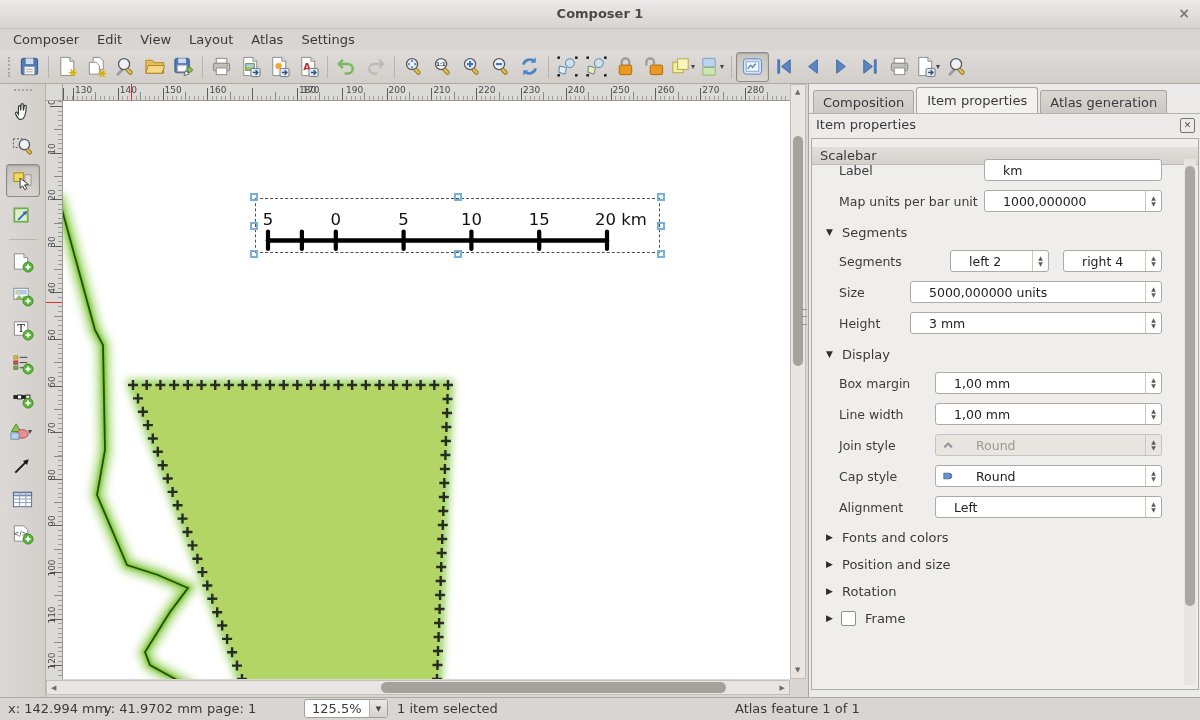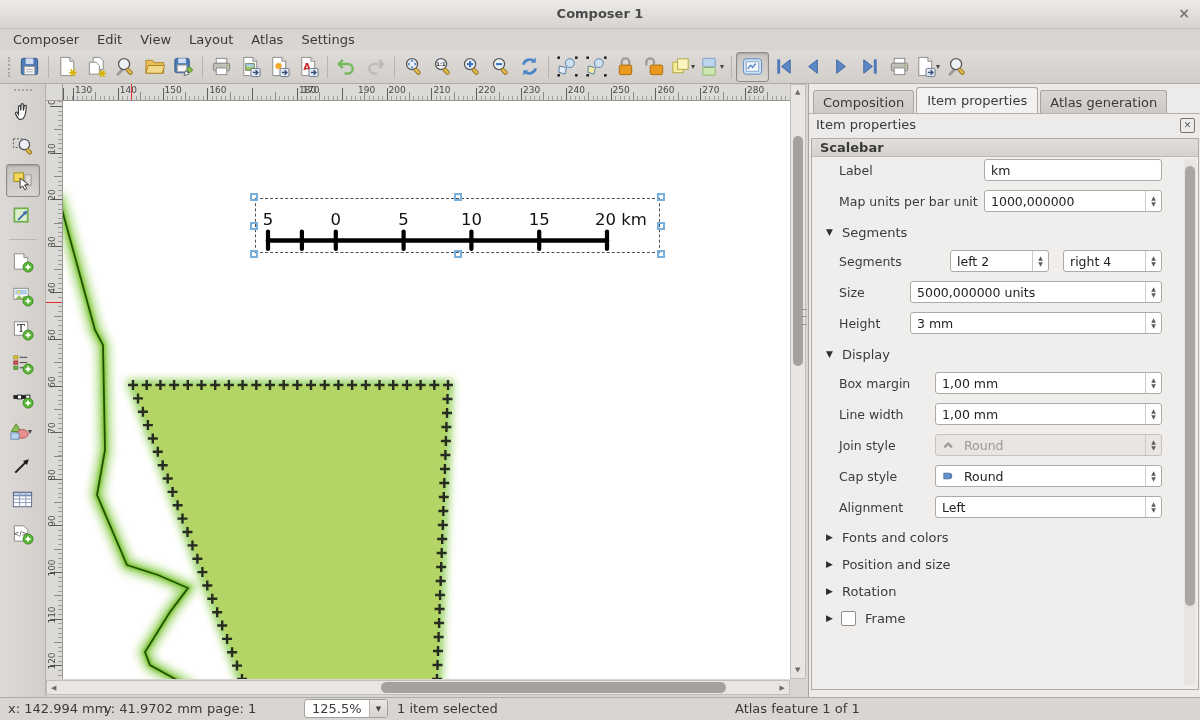--- a/index.html
+++ b/index.html
@@ -73,30 +73,30 @@
   .tabs{position:absolute;left:4px;top:3px;height:26px;display:flex;align-items:flex-end;}
   .tab{padding:4px 9px 3px;margin-right:2px;background:linear-gradient(#dad7d3,#cdc9c5);border:1px solid #aaa69f;
     border-bottom:none;border-radius:3px 3px 0 0;white-space:nowrap;}
   .tab.active{background:#f3f1ef;padding:5px 10px 5px;font-weight:normal;position:relative;z-index:2;}
   .tabline{position:absolute;left:0;right:0;top:29px;height:1px;background:#b5b1ad;}
   .dock-title{position:absolute;left:7px;top:33px;}
   .dock-close{position:absolute;right:5px;top:34px;width:13px;height:13px;border:1px solid #787470;border-radius:2px;
     font-size:9px;line-height:12px;text-align:center;color:#555;}
   .groupbox{position:absolute;left:2px;top:54px;width:388px;bottom:8px;background:#f0eeec;border:1px solid #b0aca7;box-sizing:border-box;}
   .group-header{height:18px;background:linear-gradient(#e2dfdb,#d5d1cd);border-bottom:1px solid #bdb9b4;
-    font-weight:bold;padding:1px 0 0 8px;box-sizing:border-box;}
+    font-weight:normal;padding:1px 0 0 8px;box-sizing:border-box;margin-top:8px;}
   .form{position:absolute;left:0;right:16px;top:19px;bottom:2px;overflow:hidden;padding-top:1px;}
   .frow{display:flex;align-items:center;height:22px;margin:0 20px 9px 27px;}
   .flabel{font-size:12.5px;color:#3c3c3c;white-space:nowrap;flex:0 0 auto;}
   .w-top .flabel{width:145px;}
   .w-seg .flabel{width:71px;}
   .w-disp .flabel{width:96px;}
   .control{flex:1 1 auto;height:22px;background:#fff;border:1px solid #aeaaa5;border-radius:3px;
     display:flex;align-items:center;box-sizing:border-box;min-width:0;}
-  .control .val{flex:1;padding-left:6px;white-space:nowrap;overflow:hidden;font-size:12.5px;color:#222;}
+  .control .val{flex:1;padding-left:6px;white-space:nowrap;overflow:hidden;font-size:12.5px;color:#222;margin-left:12px;}
   .control .cicon{width:18px;height:14px;margin-left:4px;flex:0 0 auto;}
   .control .cicon svg{width:18px;height:14px;}
   .spin{width:15px;align-self:stretch;border-left:1px solid #ccc8c3;display:flex;flex-direction:column;
     align-items:center;justify-content:center;color:#5a5a5a;font-size:6px;line-height:6px;flex:0 0 auto;}
   .control.disabled{background:#e9e6e2;border-color:#c6c2bc;}
   .control.disabled .val{color:#9b9792;}
   .spin2wrap{flex:1;display:flex;gap:14px;min-width:0;padding-left:40px;}
   .spin2wrap .control{flex:1;}
   .sect{display:flex;align-items:center;height:16px;margin:12px 0 10px 14px;}
   .sect .arrow{width:14px;font-size:9px;color:#2e2e2e;}
@@ -512,21 +512,21 @@
 
     <div class="canvas">
       <div class="corner"></div>
       <div class="hruler" id="hruler">
           <span class="hr-label" style="left: 12px;">130</span>
           <span class="hr-label" style="left: 56.8px;">140</span>
           <span class="hr-label" style="left: 101.6px;">150</span>
           <span class="hr-label" style="left: 146.4px;">160</span>
           <span class="hr-label" style="left: 191.2px; padding-left: 48px;">170</span>
           <span class="hr-label" style="left: 236px;">180</span>
-          <span class="hr-label" style="left: 295px;">190</span>
+          <span class="hr-label" style="left: 283px;">190</span>
           <span class="hr-label" style="left: 325.6px;">200</span>
           <span class="hr-label" style="left: 370.4px;">210</span>
           <span class="hr-label" style="left: 415.2px;">220</span>
           <span class="hr-label" style="left: 460px;">230</span>
           <span class="hr-label" style="left: 504.8px;">240</span>
           <span class="hr-label" style="left: 549.6px;">250</span>
           <span class="hr-label" style="left: 594.4px;">260</span>
           <span class="hr-label" style="left: 639.2px;">270</span>
           <span class="hr-label" style="left: 684px;">280</span>
           <div class="hr-cursor" style="left: 68.2131px;"></div>

